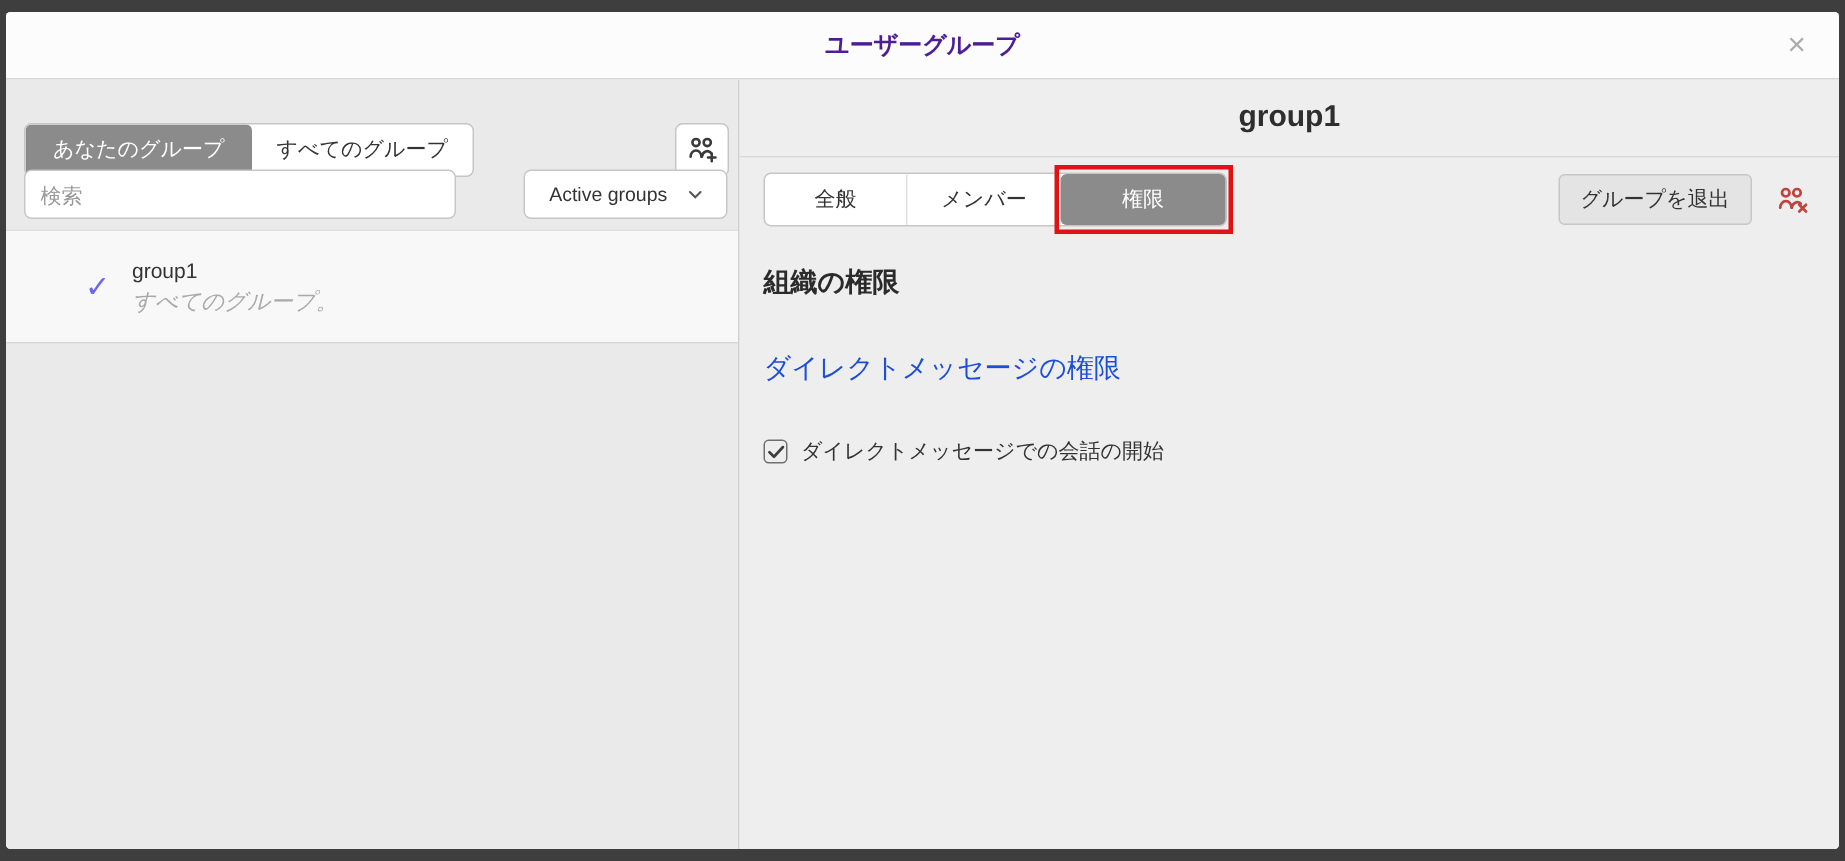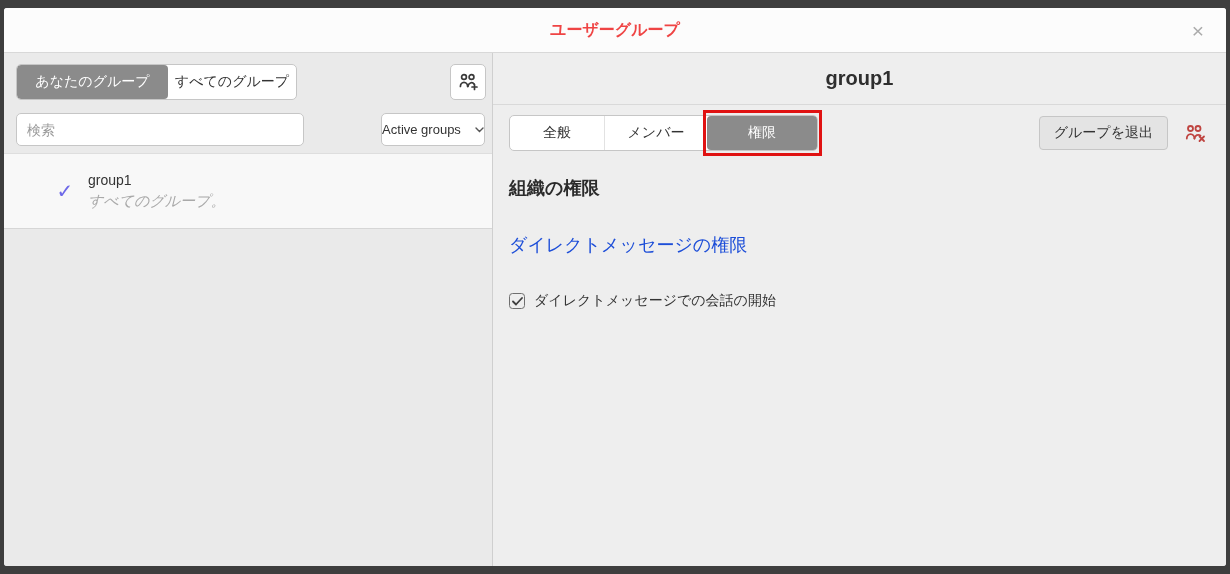--- a/index.html
+++ b/index.html
@@ -16,69 +16,69 @@
     background:#ebebeb; border-radius:3px; overflow:hidden;
     display:flex; flex-direction:column;
   }
   
   .titlebar {
     height:45px; flex:0 0 45px; background:#fcfcfc;
     border-bottom:1px solid #d8d8d8;
     display:flex; align-items:center; justify-content:center;
     position:relative;
   }
-  .titlebar .title { font-size:16px; font-weight:bold; color:#ef4444; }
+  .titlebar .title { font-size:16px; font-weight:bold; color:#4c1d95; }
   .close-x {
     position:absolute; right:22px; top:50%; transform:translateY(-50%);
     font-size:21px; color:#ababab; cursor:pointer; line-height:1;
   }
   
   .body { flex:1; display:flex; min-height:0; }
   .left-panel {
     width:489px; flex:0 0 489px; border-right:1px solid #cfcfcf;
     background:#eaeaea; display:flex; flex-direction:column;
   }
   .right-panel { flex:1; background:#eeeeee; display:flex; flex-direction:column; }
 
   
   .lp-tabrow {
-    padding:11px 6px 0 12px; height:47px;
+    padding:29px 6px 0 12px; height:47px;
     display:flex; align-items:flex-start; justify-content:space-between;
   }
   .switcher {
     display:inline-flex; background:#fff; border:1px solid #c6c6c6;
     border-radius:5px; overflow:hidden; height:36px;
   }
   .switcher .tab {
     display:flex; align-items:center; justify-content:center;
     font-size:14px; color:#333; cursor:pointer; height:100%;
     white-space:nowrap;
   }
   .switcher .tab.selected {
     background:#8b8b8b; color:#fff; border-radius:4px;
   }
   .lp-tab1 { width:151px; }
-  .lp-tab2 { width:128px; }
+  .lp-tab2 { width:147px; }
   .icon-btn {
     width:36px; height:36px; background:#fff; border:1px solid #c6c6c6;
     border-radius:5px; display:flex; align-items:center; justify-content:center;
     cursor:pointer;
   }
   .lp-searchrow {
     margin-top:13px; padding:0 7px 0 12px; height:33px;
     display:flex; justify-content:space-between; align-items:center;
   }
   .search-input {
     width:288px; height:33px; background:#fff; border:1px solid #c6c6c6;
     border-radius:5px; padding:0 10px; font-size:14px; color:#333;
     font-family:inherit; outline:none;
   }
   .search-input::placeholder { color:#9a9a9a; }
   .filter-dd {
-    width:104px; height:33px; background:#fff; border:1px solid #c6c6c6;
+    width:136px; height:33px; background:#fff; border:1px solid #c6c6c6;
     border-radius:5px; display:flex; align-items:center; justify-content:center;
     gap:14px; font-size:13px; color:#333; cursor:pointer; white-space:nowrap;
   }
   .group-row {
     margin-top:7px; height:76px; background:#f8f8f8;
     border-top:1px solid #dedede; border-bottom:1px solid #d6d6d6;
     display:flex; align-items:center; cursor:pointer;
   }
   .group-row .checkcol {
     width:84px; flex:0 0 84px; text-align:center;

